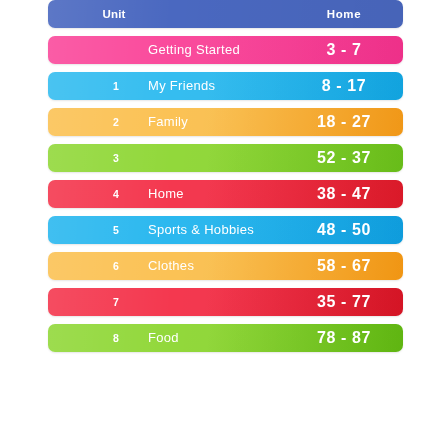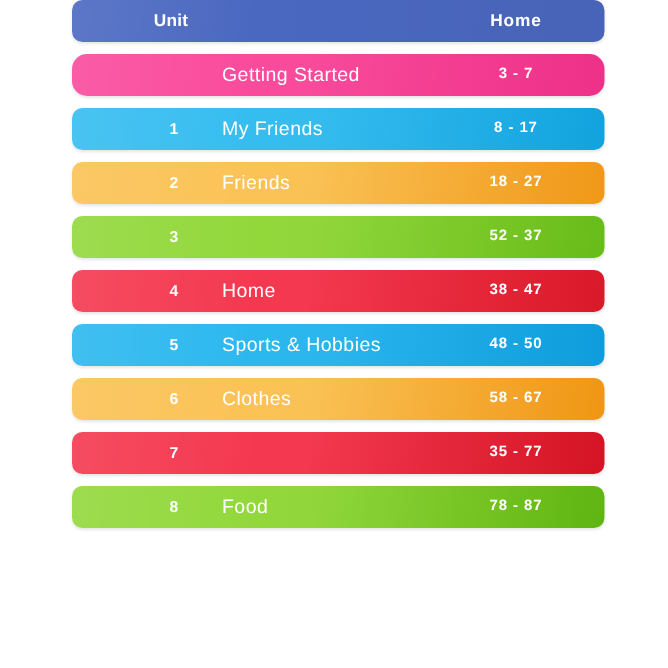--- a/index.html
+++ b/index.html
@@ -65,21 +65,21 @@
     text-align: left;
     font-size: 13px;
     font-weight: normal;
     letter-spacing: 0.3px;
   }
 
   .cell-page {
     left: 248px;
     width: 96px;
     text-align: center;
-    font-size: 10px;
+    font-size: 16px;
     font-weight: bold;
     letter-spacing: 0.6px;
   }
 
   
   .toc-row.header .cell-unit {
     font-size: 11.5px;
     left: 36px;
     width: 60px;
   }
@@ -89,33 +89,33 @@
 </style>
 </head>
 <body>
 
 <div id="toc-table">
     <div class="toc-row header" style="background: linear-gradient(100deg, rgb(74, 104, 192) 0%, rgb(74, 104, 192) 45%, rgb(74, 104, 192) 100%);">
       <div class="cell cell-unit">Unit</div>
       <div class="cell cell-title"></div>
       <div class="cell cell-page">Home</div>
     </div>
-    <div class="toc-row" style="background: linear-gradient(100deg, rgb(250, 74, 156) 0%, rgb(250, 74, 156) 45%, rgb(248, 50, 143) 100%); border-radius: 10px;">
+    <div class="toc-row" style="background: linear-gradient(100deg, rgb(250, 74, 156) 0%, rgb(250, 74, 156) 45%, rgb(248, 50, 143) 100%);">
       <div class="cell cell-unit"></div>
       <div class="cell cell-title">Getting Started</div>
       <div class="cell cell-page">3 - 7</div>
     </div>
     <div class="toc-row" style="background: linear-gradient(100deg, rgb(53, 189, 240) 0%, rgb(53, 189, 240) 45%, rgb(18, 170, 232) 100%);">
       <div class="cell cell-unit">1</div>
       <div class="cell cell-title">My Friends</div>
       <div class="cell cell-page">8 - 17</div>
     </div>
     <div class="toc-row" style="background: linear-gradient(100deg, rgb(251, 194, 85) 0%, rgb(251, 194, 85) 45%, rgb(251, 158, 24) 100%);">
       <div class="cell cell-unit">2</div>
-      <div class="cell cell-title">Friends</div>
+      <div class="cell cell-title">Family</div>
       <div class="cell cell-page">18 - 27</div>
     </div>
     <div class="toc-row" style="background: linear-gradient(100deg, rgb(146, 216, 59) 0%, rgb(146, 216, 59) 45%, rgb(108, 196, 26) 100%);">
       <div class="cell cell-unit">3</div>
       <div class="cell cell-page">52 - 37</div>
     </div>
     <div class="toc-row" style="background: linear-gradient(100deg, rgb(244, 56, 79) 0%, rgb(244, 56, 79) 45%, rgb(227, 26, 42) 100%);">
       <div class="cell cell-unit">4</div>
       <div class="cell cell-title">Home</div>
       <div class="cell cell-page">38 - 47</div>

